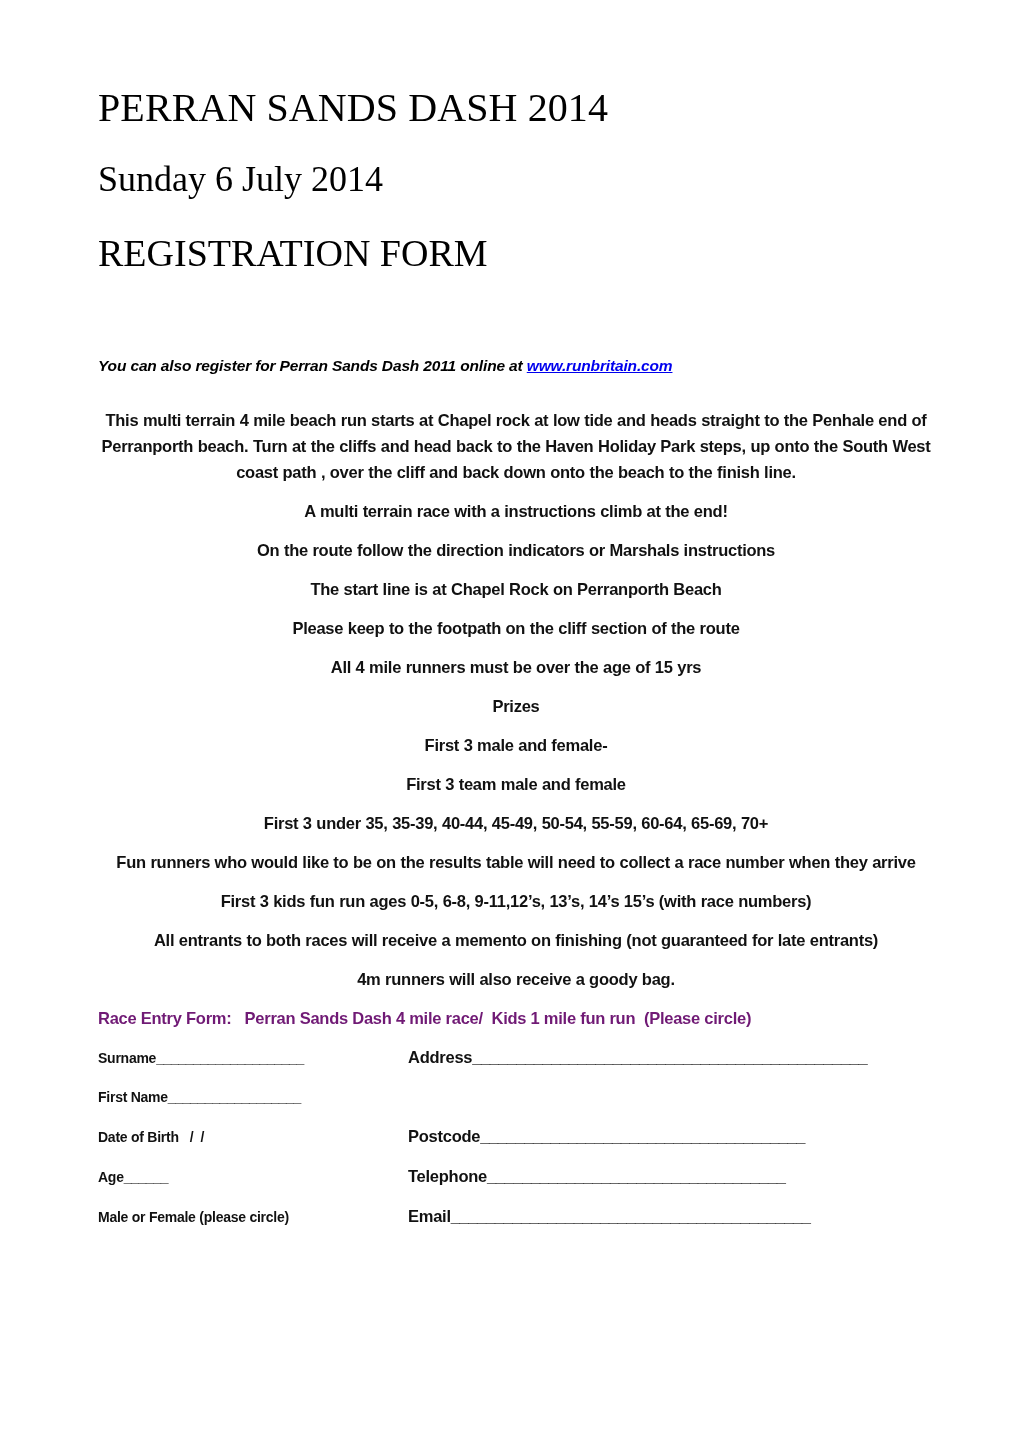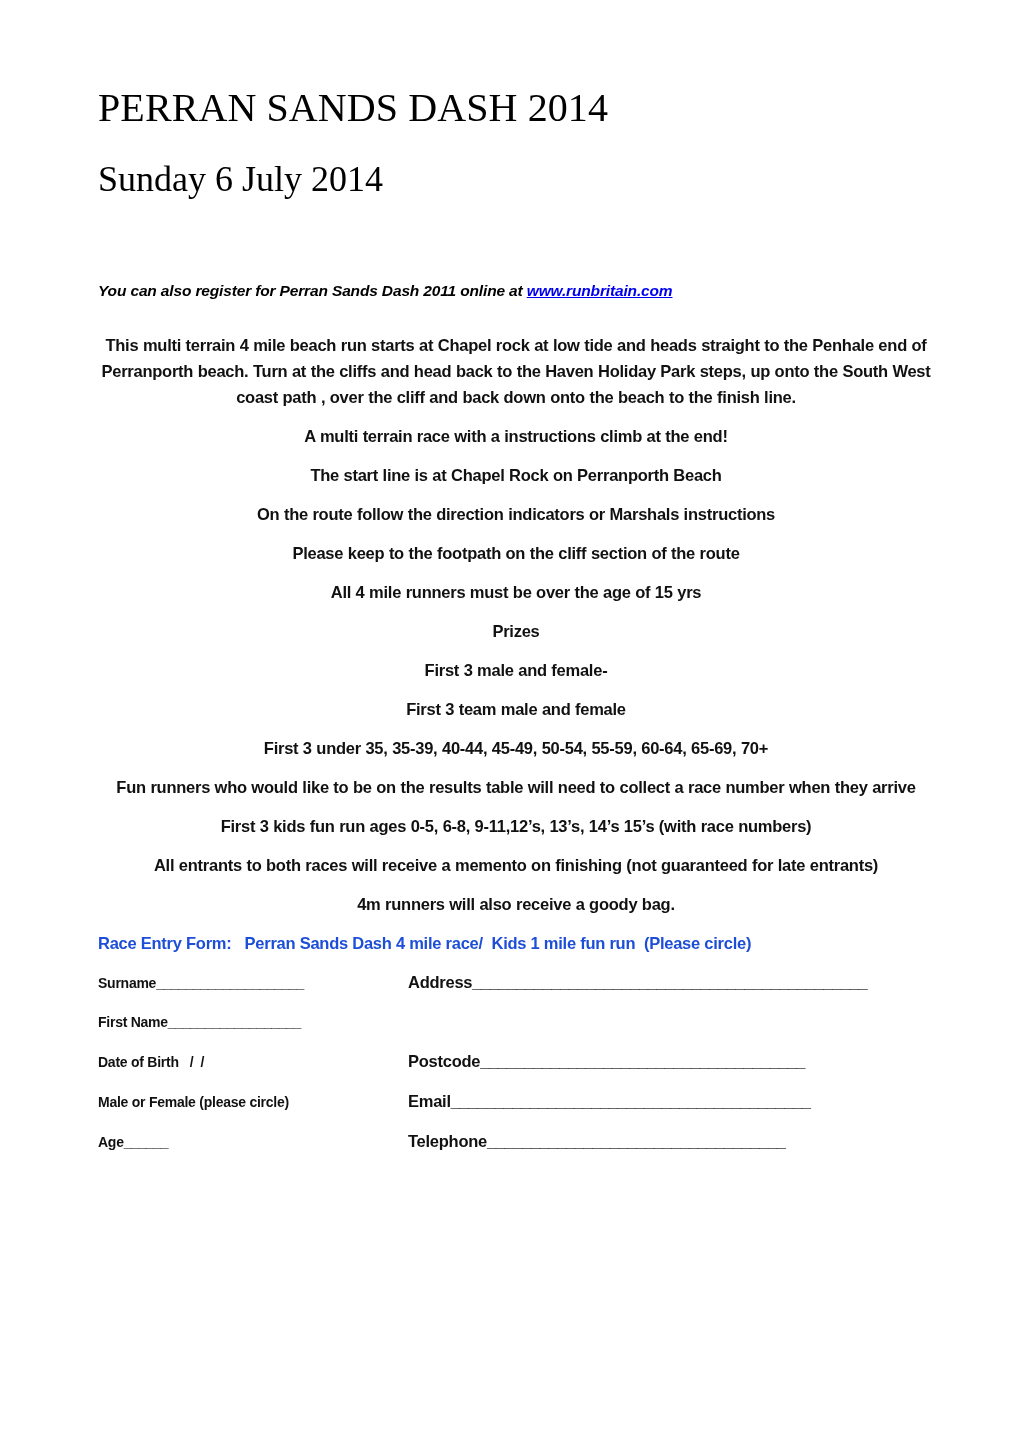--- a/index.html
+++ b/index.html
@@ -102,21 +102,21 @@
   
   .form-block { margin-top: 13px; }
 
   .form-line {
     font-family: "Liberation Sans Narrow", "Liberation Sans", sans-serif;
     font-weight: bold;
     font-size: 16.5px;
     line-height: 26px;
     margin: 0 0 13px 0;
     letter-spacing: -0.25px;
-    color: #1d4ed8;
+    color: #701a75;
     white-space: pre;
   }
   .form-row {
     display: flex;
     flex-direction: row;
     align-items: baseline;
     margin: 0 0 13px 0;
   }
   .form-col-left {
     width: 310px;
@@ -144,29 +144,30 @@
 </style>
 </head>
 <body>
 
 <div class="page">
   <div class="content">
 
     <div class="title-block">
       <div class="h-main">PERRAN SANDS DASH 2014</div>
       <div class="h-sub">Sunday 6 July 2014</div>
+      <div class="h-form">REGISTRATION FORM</div>
     </div>
 
     <div class="online-line"><span>You can also register for Perran Sands Dash 2011 online at </span><span class="weblink">www.runbritain.com</span></div>
 
     <div class="body-block">
       <p class="para para-wide">This multi terrain 4 mile beach run starts at Chapel rock at low tide and heads straight to the Penhale end of Perranporth beach.  Turn at the cliffs and head back to the Haven Holiday Park steps, up onto the South West coast path , over the cliff and back down onto the beach to the finish line.</p>
       <p class="para">A multi terrain race with a instructions climb at the end!</p>
+      <p class="para">On the route follow the direction indicators or Marshals instructions</p>
       <p class="para">The start line is at Chapel Rock on Perranporth Beach</p>
-      <p class="para">On the route follow the direction indicators or Marshals instructions</p>
       <p class="para">Please keep to the footpath on the cliff section of the route</p>
       <p class="para">All 4 mile runners must be over the age of 15 yrs</p>
       <p class="para">Prizes</p>
       <p class="para">First 3 male and female-</p>
       <p class="para">First 3 team male and female</p>
       <p class="para">First 3 under 35, 35-39, 40-44, 45-49, 50-54, 55-59, 60-64, 65-69, 70+</p>
       <p class="para para-wide">Fun runners who would like to be on the results table will need to collect a race number when they arrive</p>
       <p class="para">First 3 kids fun run ages  0-5, 6-8, 9-11,12’s, 13’s, 14’s 15’s (with race numbers)</p>
       <p class="para">All entrants to both races will receive a memento on finishing (not guaranteed for late entrants)</p>
       <p class="para">4m runners will also receive a goody bag.</p>
@@ -185,26 +186,26 @@
         <span class="form-col-left"><span>First Name</span><span class="fill">__________________</span></span>
         <span class="form-col-right"></span>
       </div>
 
       <div class="form-row">
         <span class="form-col-left"><span>Date of Birth   /  /</span><span class="fill"></span></span>
         <span class="form-col-right"><span>Postcode</span><span class="fill">_____________________________________</span></span>
       </div>
 
       <div class="form-row">
+        <span class="form-col-left"><span>Age</span><span class="fill">______</span></span>
+        <span class="form-col-right"><span>Telephone</span><span class="fill">__________________________________</span></span>
+      </div>
+
+      <div class="form-row">
         <span class="form-col-left"><span>Male or Female (please circle)</span><span class="fill"></span></span>
         <span class="form-col-right"><span>Email</span><span class="fill">_________________________________________</span></span>
       </div>
 
-      <div class="form-row">
-        <span class="form-col-left"><span>Age</span><span class="fill">______</span></span>
-        <span class="form-col-right"><span>Telephone</span><span class="fill">__________________________________</span></span>
-      </div>
-
 
     </div>
 
   </div>
 </div>
 
 </body></html>

